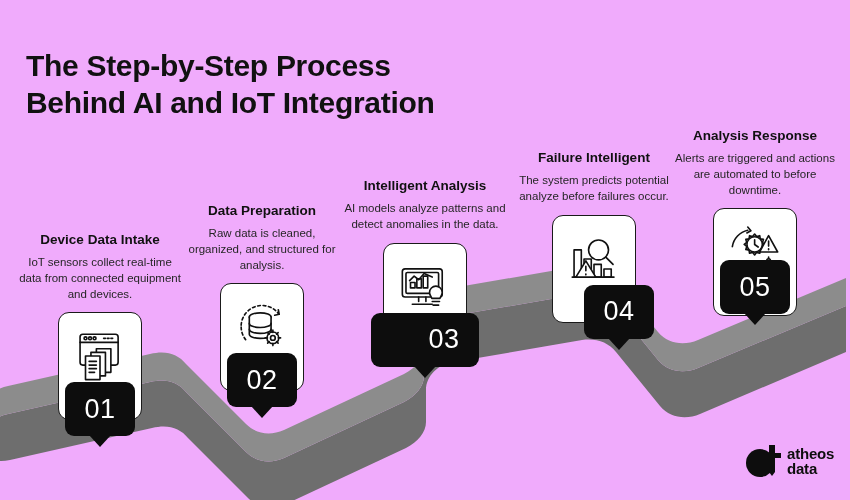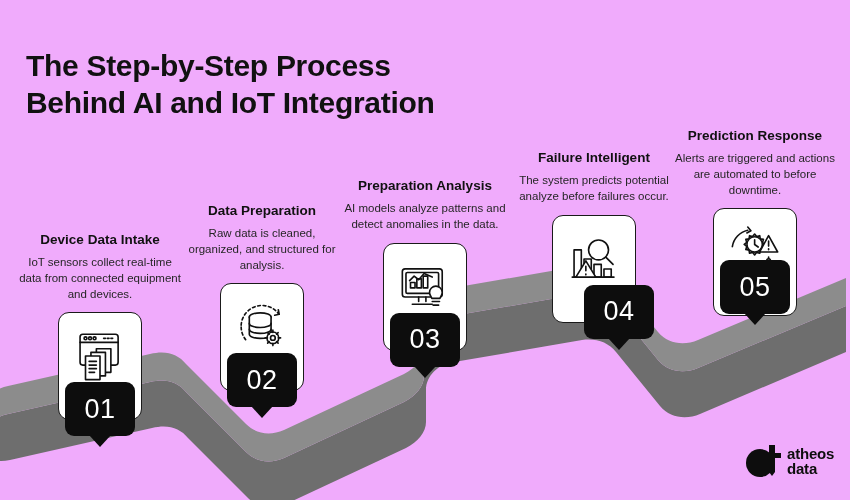--- a/index.html
+++ b/index.html
@@ -264,40 +264,40 @@
             <path d="M44 35.5 V38 M44 50 V52.5 M35.5 44 H38 M50 44 H52.5 M38.2 38.2 L39.9 39.9 M48.1 48.1 L49.8 49.8 M49.8 38.2 L48.1 39.9 M39.9 48.1 L38.2 49.8"></path>
           </g>
         </svg>
       </div>
       <div class="badge" style="top:70px;">02</div>
     </div>
   </div>
 
   <div class="step" style="left:330px; top:178px;">
     <div class="step-head">
-      <div class="step-title">Preparation Analysis</div>
+      <div class="step-title">Intelligent Analysis</div>
       <div class="step-desc">AI models analyze patterns and detect anomalies in the data.</div>
     </div>
     <div class="card-wrap">
       <div class="card">
         <svg class="card-icon" viewBox="0 0 64 64">
           <g fill="none" stroke="#111" stroke-width="1.8" stroke-linejoin="round" stroke-linecap="round">
             <rect x="7" y="12" width="44" height="31" rx="3"></rect>
             <rect x="11" y="16" width="36" height="23" rx="1.5"></rect>
             <path d="M25 43 V48 M33 43 V48 M18 51 H40"></path>
             <path d="M16 33 V27 H21 V33 Z"></path>
             <path d="M23 33 V23 H28 V33 Z"></path>
             <path d="M30 33 V20 H35 V33 Z"></path>
             <path d="M15 25 L20 20 L25 24 L31 17 L40 21"></path>
             <path d="M44 31 a7 7 0 0 1 7 7 c0 3-2 4.5-2.5 6.5 h-9 C39 42.5 37 41 37 38 a7 7 0 0 1 7 -7 Z" fill="#fff"></path>
             <path d="M40 48 H48 M41 52 H47"></path>
           </g>
         </svg>
       </div>
-      <div class="badge" style="top:70px;">03</div>
+      <div class="badge" style="top:70px;padding-left:38px;">03</div>
     </div>
   </div>
 
   <div class="step" style="left:499px; top:150px;">
     <div class="step-head">
       <div class="step-title">Failure Intelligent</div>
       <div class="step-desc">The system predicts potential analyze before failures occur.</div>
     </div>
     <div class="card-wrap">
       <div class="card">
@@ -314,21 +314,21 @@
             <path d="M23 40 V45 M23 48.5 V49.5"></path>
           </g>
         </svg>
       </div>
       <div class="badge" style="top:70px;margin-left:25px;">04</div>
     </div>
   </div>
 
   <div class="step" style="left:660px; top:128px;">
     <div class="step-head">
-      <div class="step-title">Prediction Response</div>
+      <div class="step-title">Analysis Response</div>
       <div class="step-desc">Alerts are triggered and actions are automated to before downtime.</div>
     </div>
     <div class="card-wrap">
       <div class="card">
         <svg class="card-icon" viewBox="0 0 64 64">
           <g fill="none" stroke="#111" stroke-width="1.8" stroke-linejoin="round" stroke-linecap="round">
             <path d="M7 26 A22 22 0 0 1 24 8"></path>
             <path d="M24 4.5 L27.5 8.6 L23 11"></path>
             <path d="M13 45 A22 22 0 0 0 33 54"></path>
             <path d="M35 50.5 L33.5 55 L29.5 52.5"></path>

